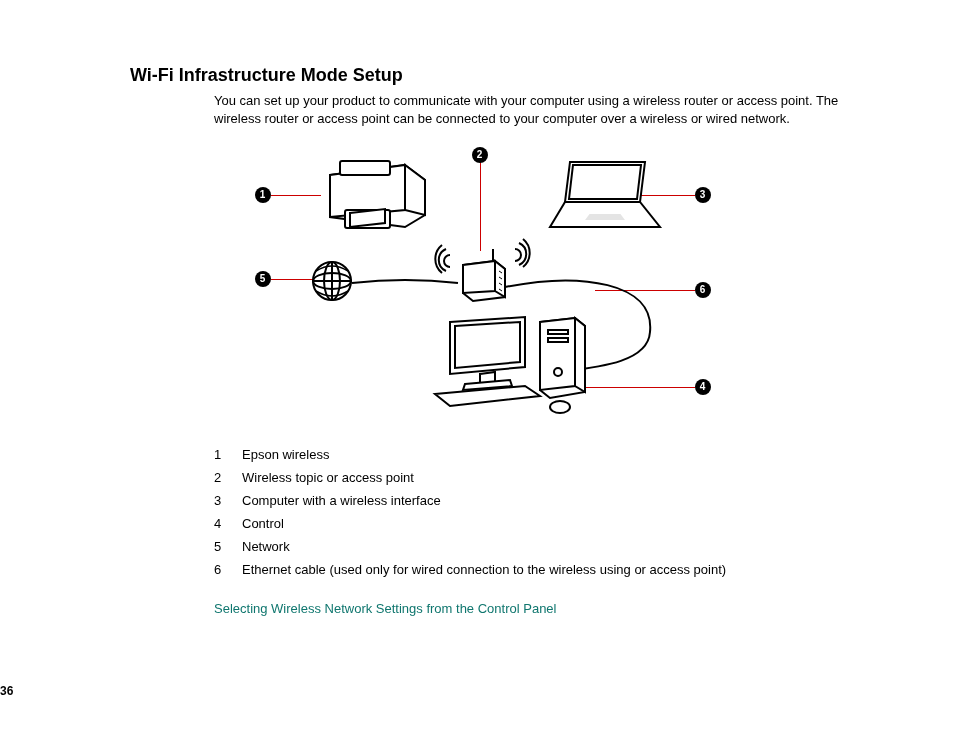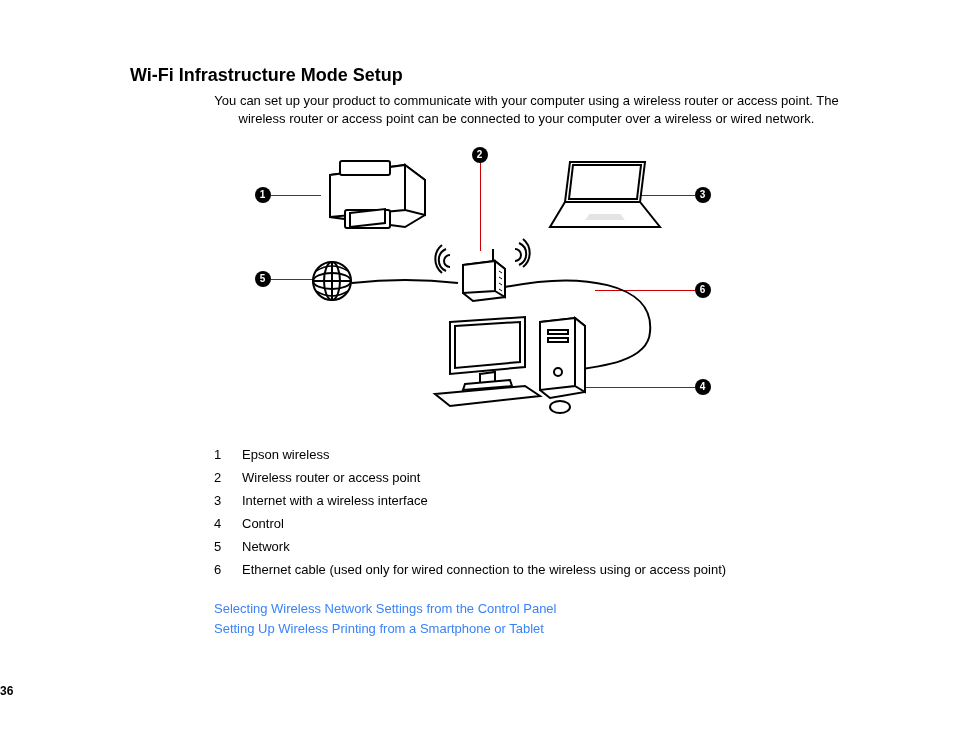--- a/index.html
+++ b/index.html
@@ -18,21 +18,20 @@
     padding: 65px 115px 0 130px;
   }
   h1.title {
     font-size: 18px;
     font-weight: bold;
     margin: 0 0 6px 0;
   }
   .intro {
     margin: 0 0 20px 84px;
     line-height: 1.35;
-    text-align: center;
   }
   .diagram {
     position: relative;
     width: 460px;
     height: 275px;
     margin: 0 auto 25px auto;
   }
   .callout {
     position: absolute;
     width: 16px;
@@ -63,21 +62,21 @@
   .legend-num {
     width: 28px;
     flex: 0 0 28px;
   }
   .legend-text { flex: 1; }
   .links {
     margin: 0 0 0 84px;
     line-height: 1.5;
   }
   a.doclink {
-    color: #3b82f6;
+    color: #0f766e;
     text-decoration: none;
   }
   .parent {
     margin-top: 2px;
   }
   .parent b { font-weight: bold; }
   .pagenum {
     position: absolute;
     bottom: 40px;
     left: 0;
@@ -213,39 +212,38 @@
 
   </div>
 
   <div class="legend">
     <div class="legend-row">
       <div class="legend-num">1</div>
       <div class="legend-text">Epson wireless</div>
     </div>
     <div class="legend-row">
       <div class="legend-num">2</div>
-      <div class="legend-text">Wireless router or access point</div>
+      <div class="legend-text">Wireless topic or access point</div>
     </div>
     <div class="legend-row">
       <div class="legend-num">3</div>
-      <div class="legend-text">Internet with a wireless interface</div>
+      <div class="legend-text">Computer with a wireless interface</div>
     </div>
     <div class="legend-row">
       <div class="legend-num">4</div>
       <div class="legend-text">Control</div>
     </div>
     <div class="legend-row">
       <div class="legend-num">5</div>
       <div class="legend-text">Network</div>
     </div>
     <div class="legend-row">
       <div class="legend-num">6</div>
       <div class="legend-text">Ethernet cable (used only for wired connection to the wireless using or access point)</div>
     </div>
   </div>
 
   <div class="links">
     <div><a href="#" class="doclink">Selecting Wireless Network Settings from the Control Panel</a></div>
-    <div><a href="#" class="doclink">Setting Up Wireless Printing from a Smartphone or Tablet</a></div>
   </div>
 
   <div class="pagenum">36</div>
 </div>
 
 </body></html>

